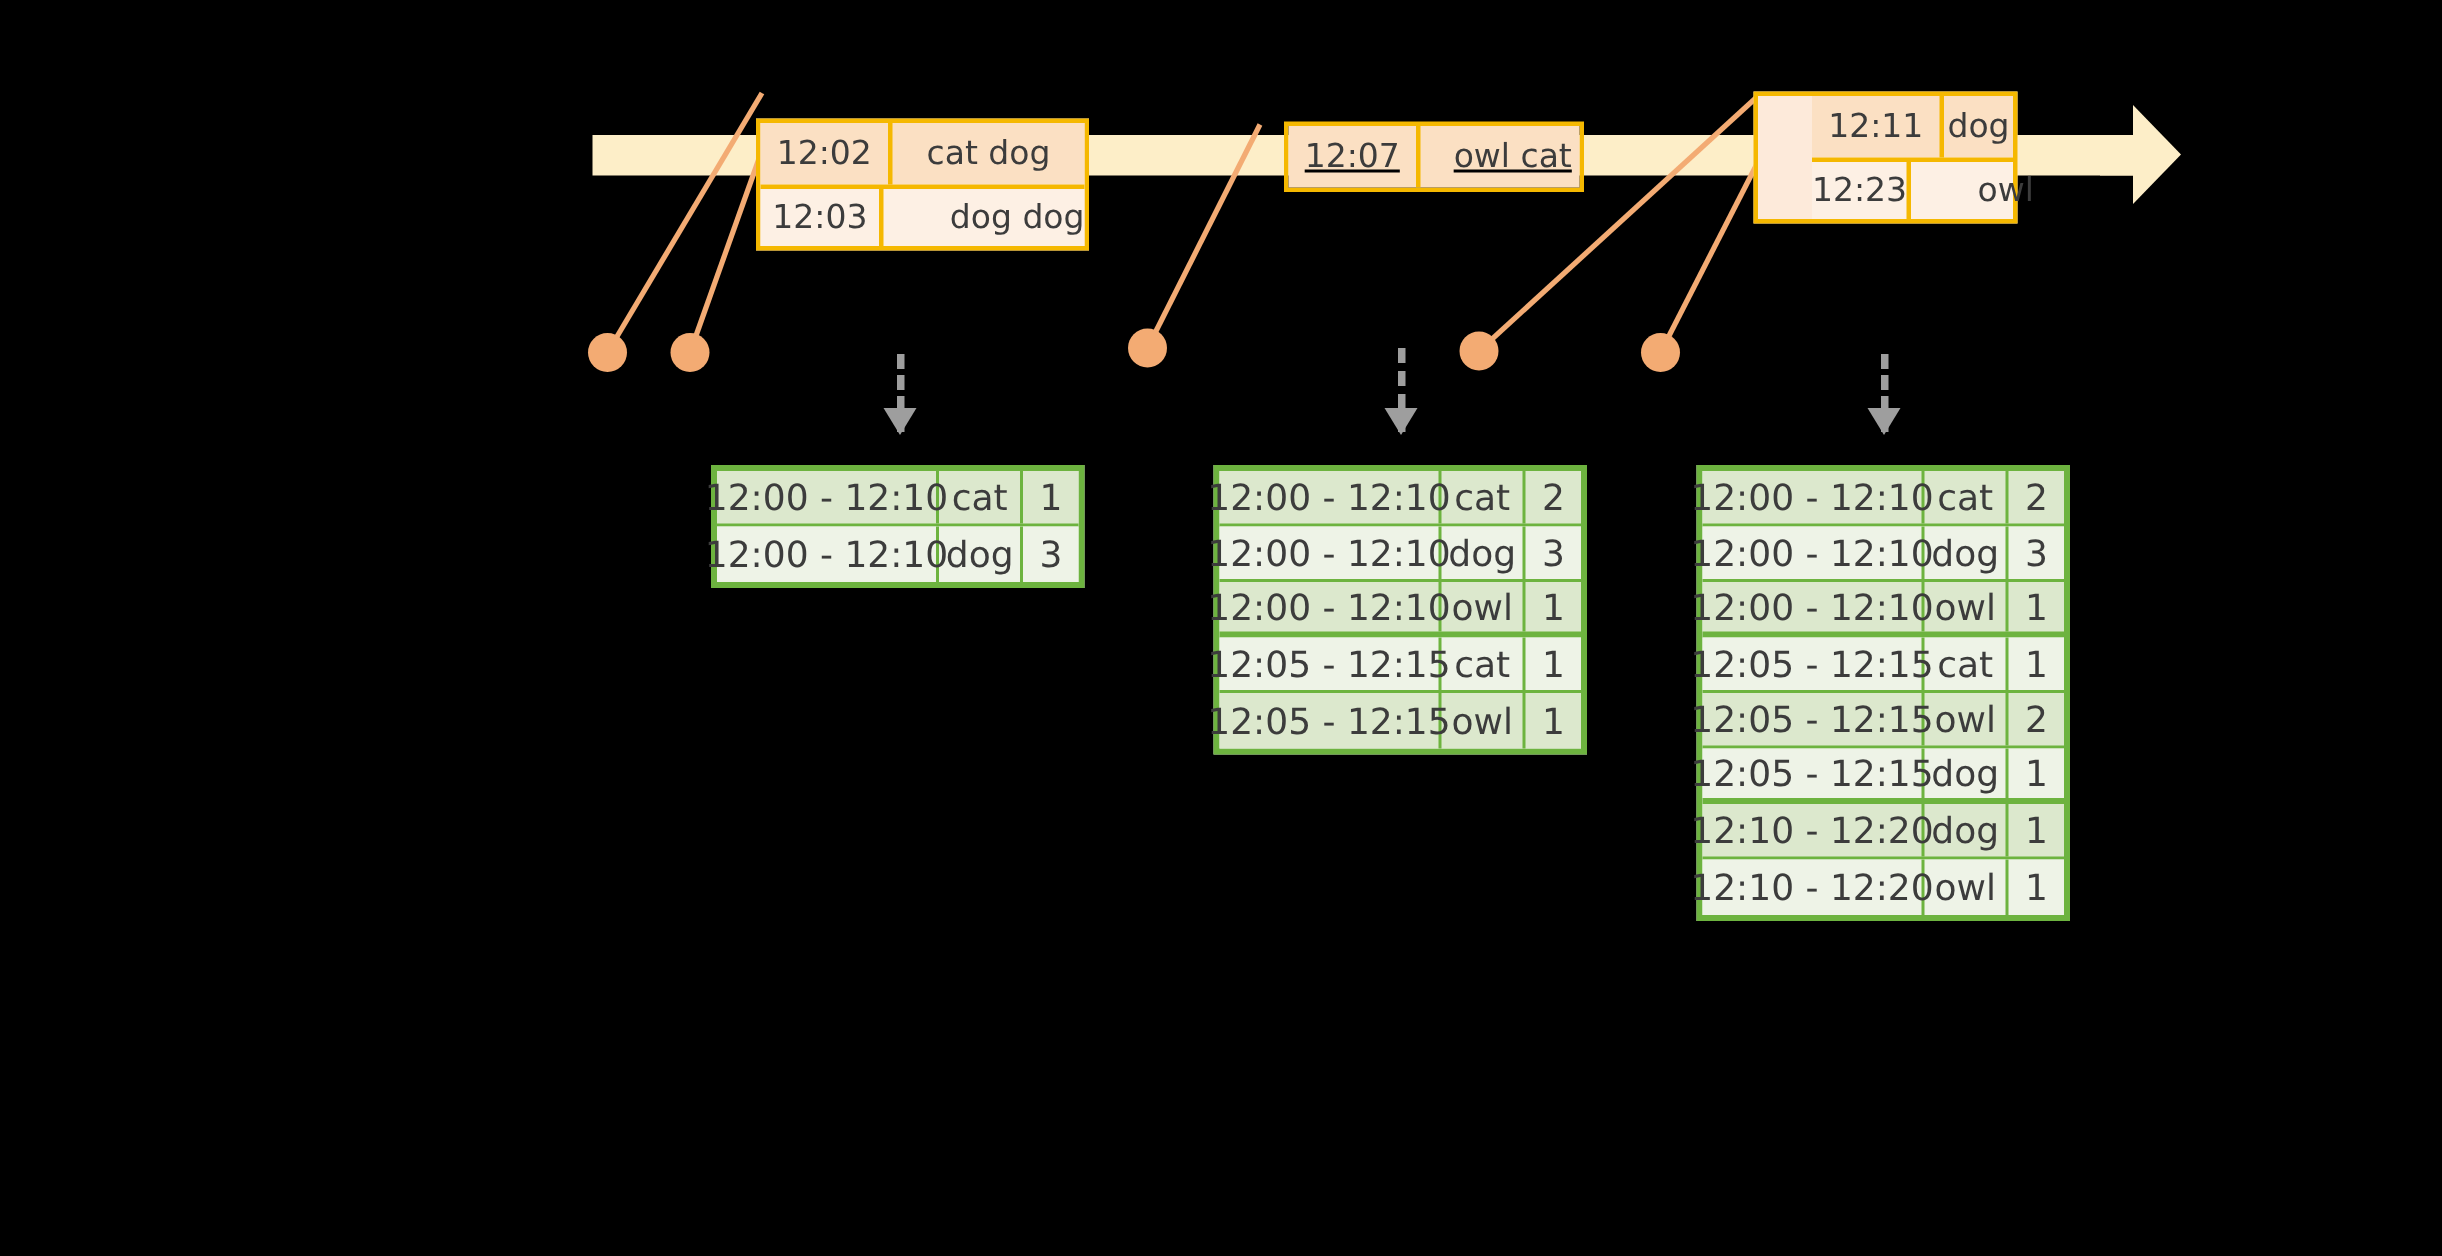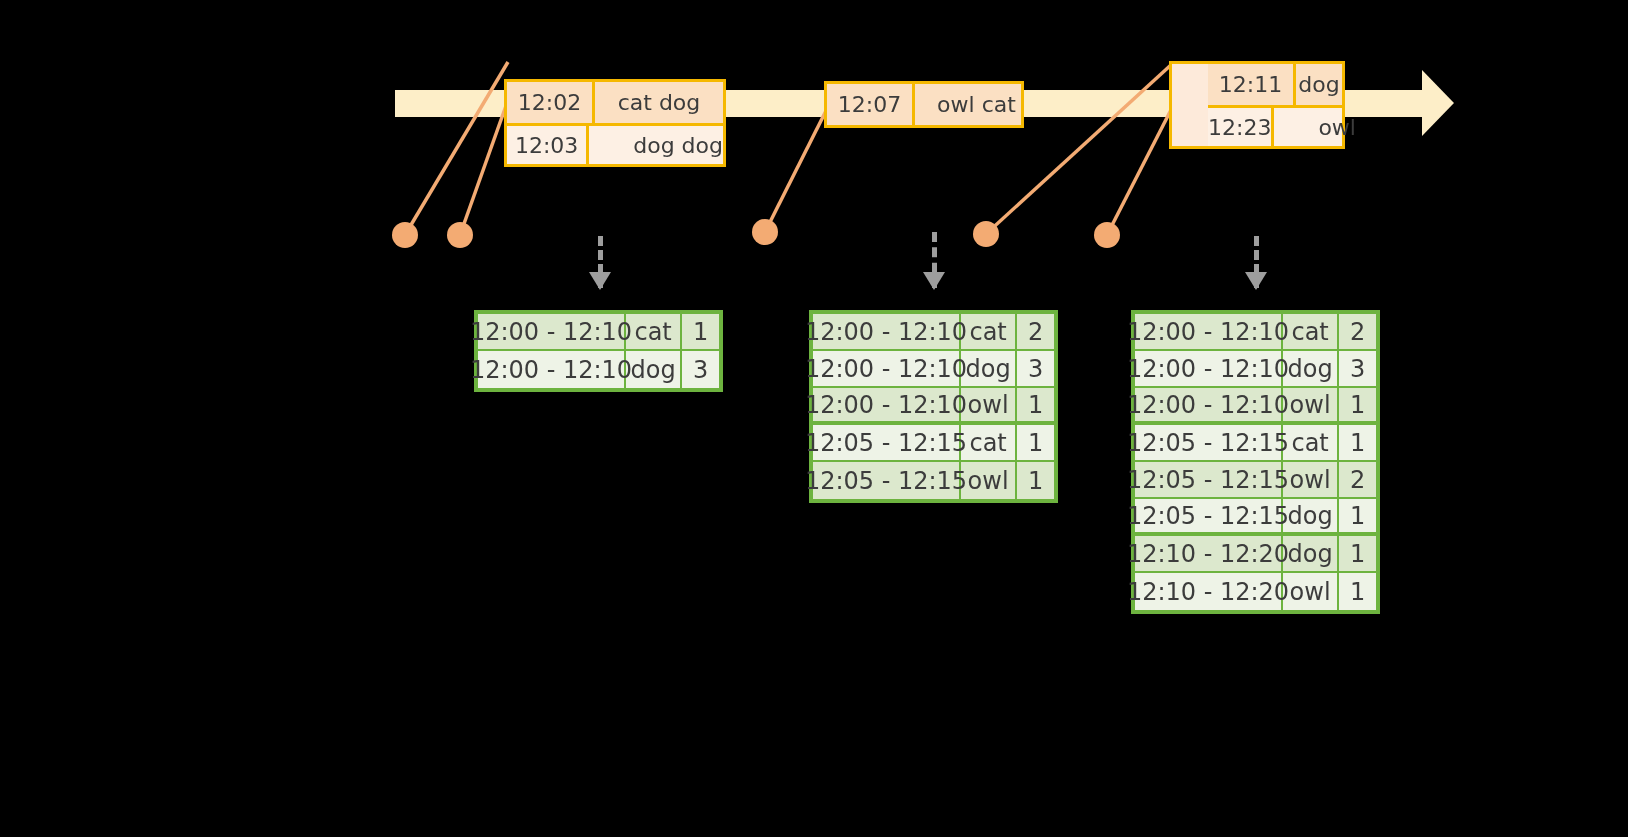--- a/index.html
+++ b/index.html
@@ -77,21 +77,21 @@
     white-space: nowrap;
   }
   .evt-time {
     width: 88px;
     border-right: 3px solid #f5b800;
   }
   .evt-val { flex: 1; }
 
   #evt1 { left: 504px; top: 79px; width: 222px; text-align: center; }
   #evt1 .evt-val { width: 110px; }
-  #evt2 { left: 824px; top: 81px; width: 200px; }
+  #evt2 { left: 856px; top: 81px; width: 200px; text-decoration: underline; }
   #evt2 .evt-val { width: 112px; padding-left: 17px; }
   #evt3 { left: 1169px; top: 61px; width: 176px; padding-left: 36px; }
   #evt3 .evt-val { width: 88px; }
 
   
   .dot {
     position: absolute;
     width: 26px;
     height: 26px;
     border-radius: 50%;

